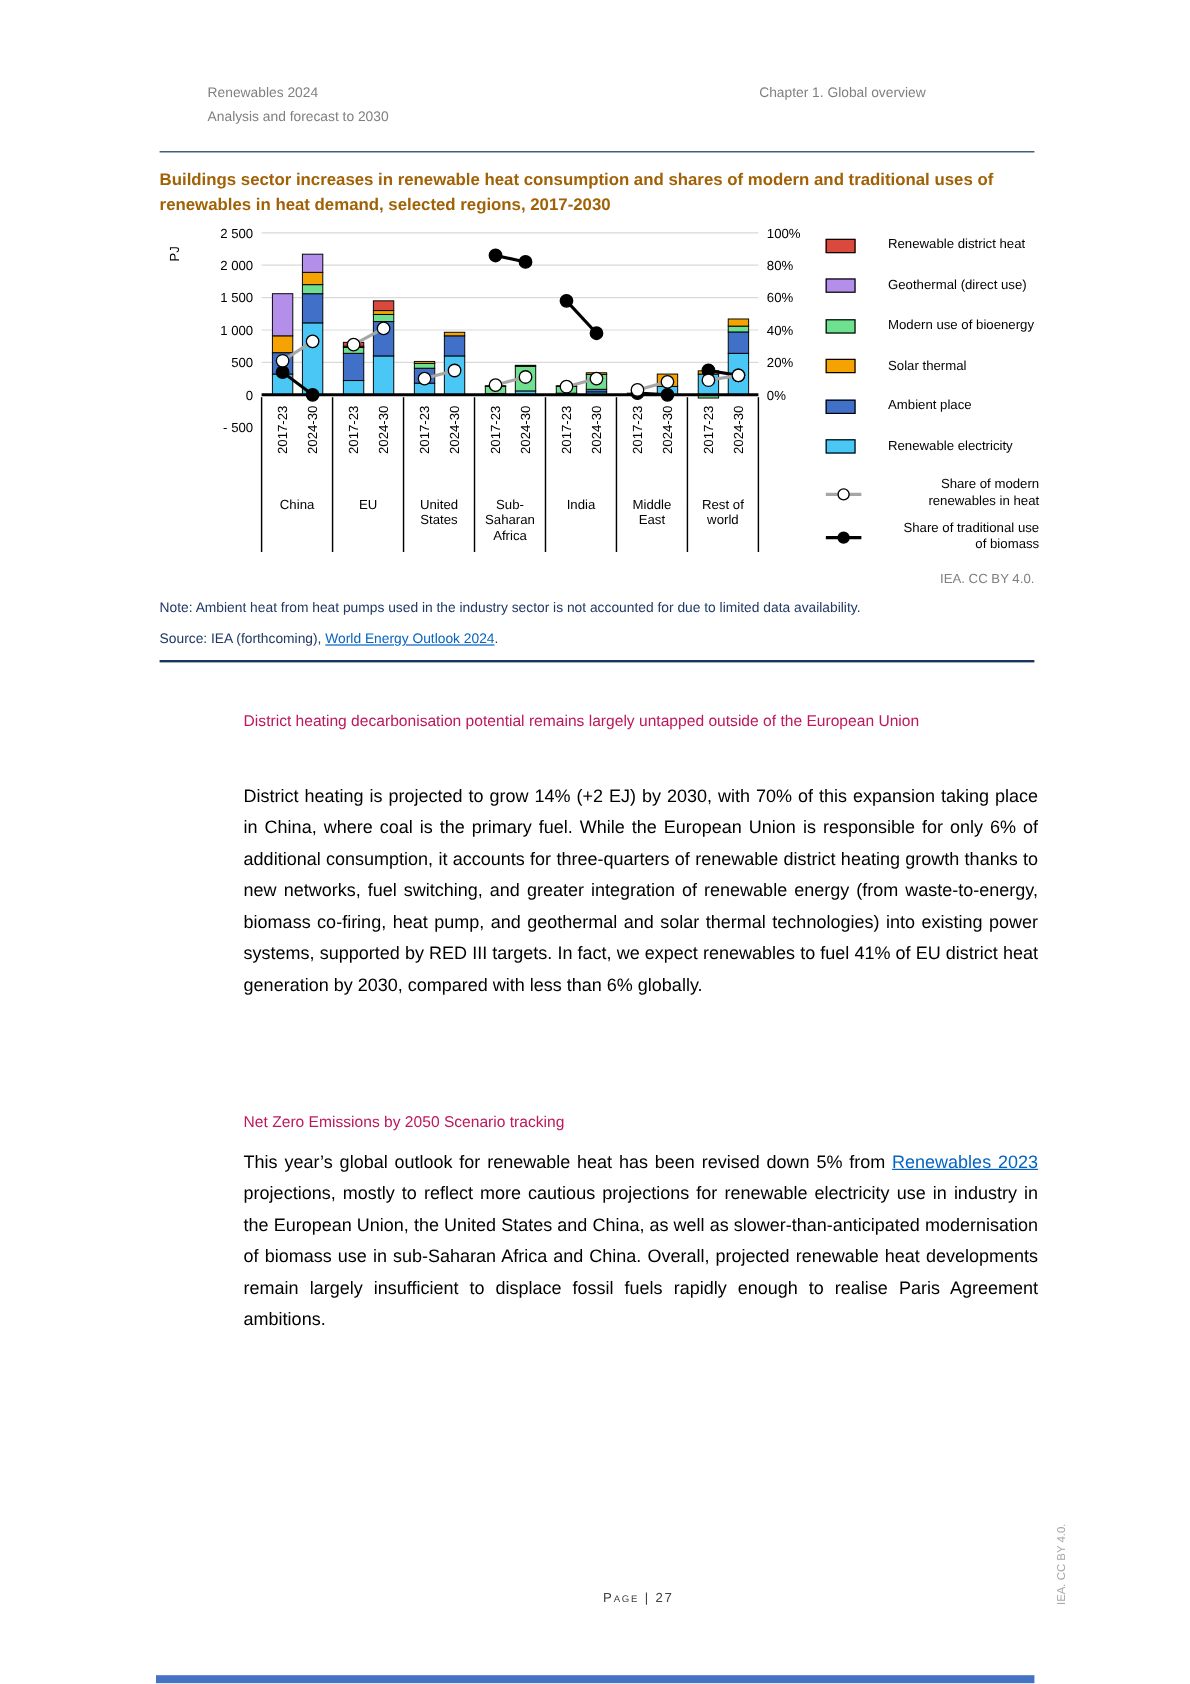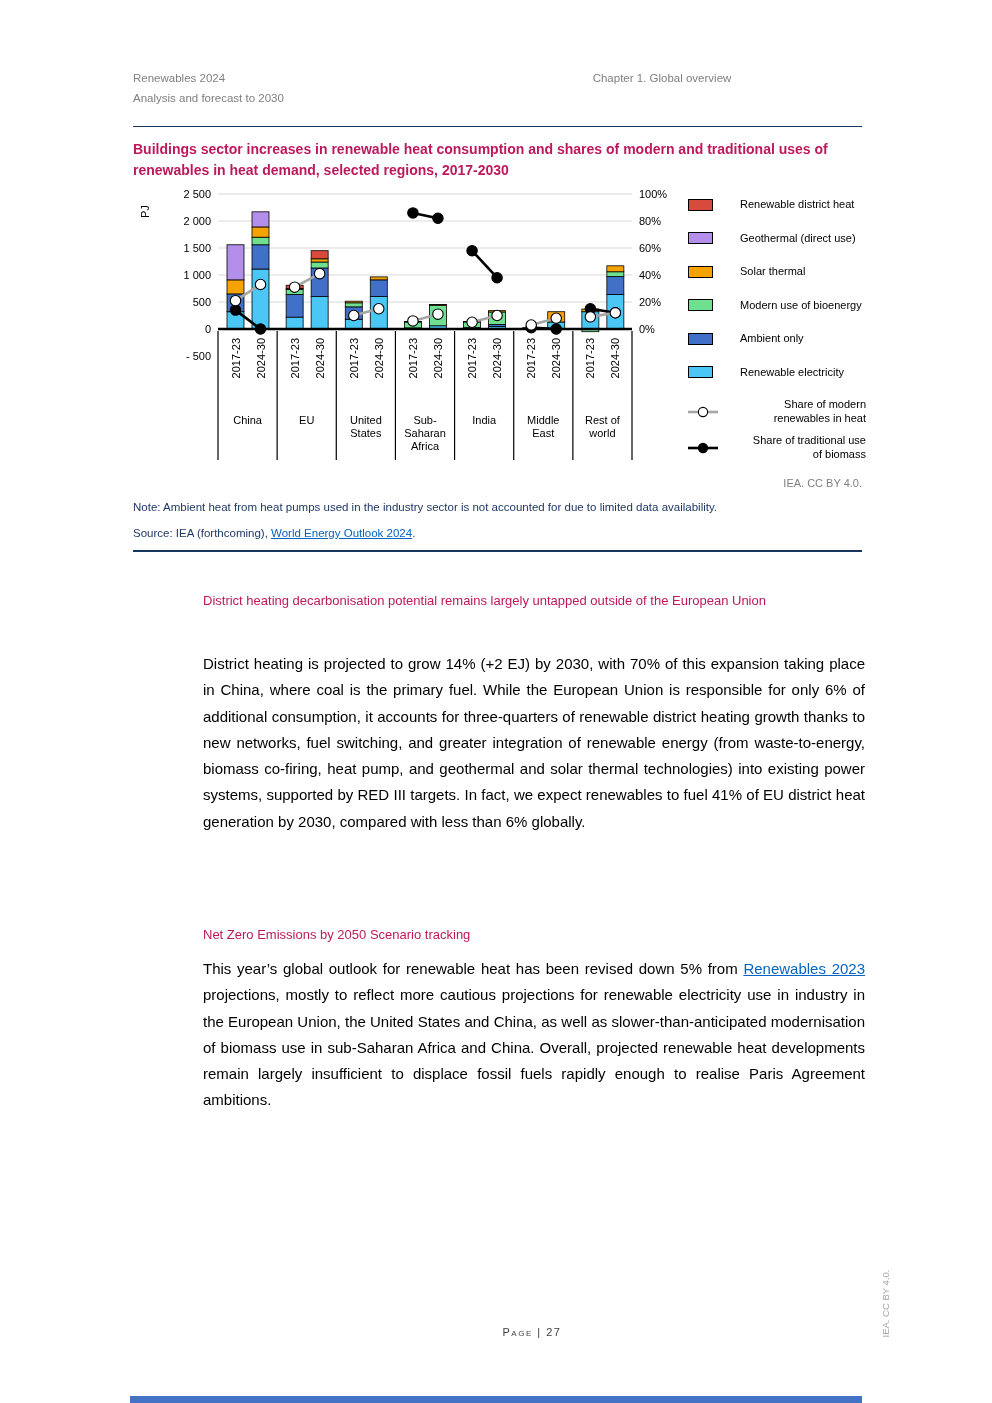--- a/index.html
+++ b/index.html
@@ -1,22 +1,22 @@
 <!DOCTYPE html>
 <html><head>
 <meta charset="utf-8">
 <style>
   html,body{margin:0;padding:0;background:#ffffff;}
   .page{position:relative;width:992px;height:1403px;background:#fff;overflow:hidden;
         font-family:"Liberation Sans",sans-serif;color:#000;}
   .abs{position:absolute;}
-  .hdr{font-size:11.5px;color:#7f7f7f;line-height:20px;}
+  .hdr{font-size:11.5px;color:#7f7f7f;line-height:20px;margin-left:40px;}
   .hdr-right{text-align:center;}
   .rule-thin{height:1px;background:#17365d;}
-  .fig-title{font-size:14px;font-weight:bold;color:#be185d;line-height:21px;}
+  .fig-title{font-size:14px;font-weight:bold;color:#a16207;line-height:21px;}
   .credit{font-size:11px;color:#7f7f7f;text-align:right;}
   .note{font-size:11.5px;color:#1f3864;}
   .rule-navy{height:2px;background:#17365d;}
   a.doc-link{color:#0563c1;text-decoration:underline;}
   .sec-h{font-size:13px;color:#be185d;line-height:30px;font-weight:400;}
   .body-p{font-size:15px;line-height:26.3px;text-align:justify;color:#000;}
   .legend{display:flex;flex-direction:column;}
   .lg-item{display:flex;align-items:center;gap:3px;min-height:33.5px;}
   .lg-item.lg-line{min-height:0;margin-top:9px;align-items:center;text-align:right;}
   .swatch{width:23px;height:10px;border:1px solid #000;flex:0 0 auto;}
@@ -183,30 +183,30 @@
   <div id="legend" class="abs legend" style="left:688px;top:188px;width:178px;">
       <div class="lg-item">
         <span class="swatch" style="background: rgb(218, 74, 60);"></span>
         <span class="lg-label">Renewable district heat</span>
       </div>
       <div class="lg-item">
         <span class="swatch" style="background: rgb(180, 143, 233);"></span>
         <span class="lg-label">Geothermal (direct use)</span>
       </div>
       <div class="lg-item">
+        <span class="swatch" style="background: rgb(111, 224, 143);"></span>
+        <span class="lg-label">Modern use of bioenergy</span>
+      </div>
+      <div class="lg-item">
         <span class="swatch" style="background: rgb(245, 163, 2);"></span>
         <span class="lg-label">Solar thermal</span>
       </div>
       <div class="lg-item">
-        <span class="swatch" style="background: rgb(111, 224, 143);"></span>
-        <span class="lg-label">Modern use of bioenergy</span>
-      </div>
-      <div class="lg-item">
         <span class="swatch" style="background: rgb(64, 112, 200);"></span>
-        <span class="lg-label">Ambient only</span>
+        <span class="lg-label">Ambient place</span>
       </div>
       <div class="lg-item">
         <span class="swatch" style="background: rgb(74, 199, 244);"></span>
         <span class="lg-label">Renewable electricity</span>
       </div>
       <div class="lg-item lg-line">
         <svg width="30" height="12" style="flex: 0 0 auto;">
           <line x1="0" y1="6" x2="30" y2="6" stroke="#a6a6a6" stroke-width="2.6"></line>
           <circle cx="15" cy="6" r="4.6" fill="#ffffff" stroke="#000" stroke-width="1.1"></circle>
         </svg>

